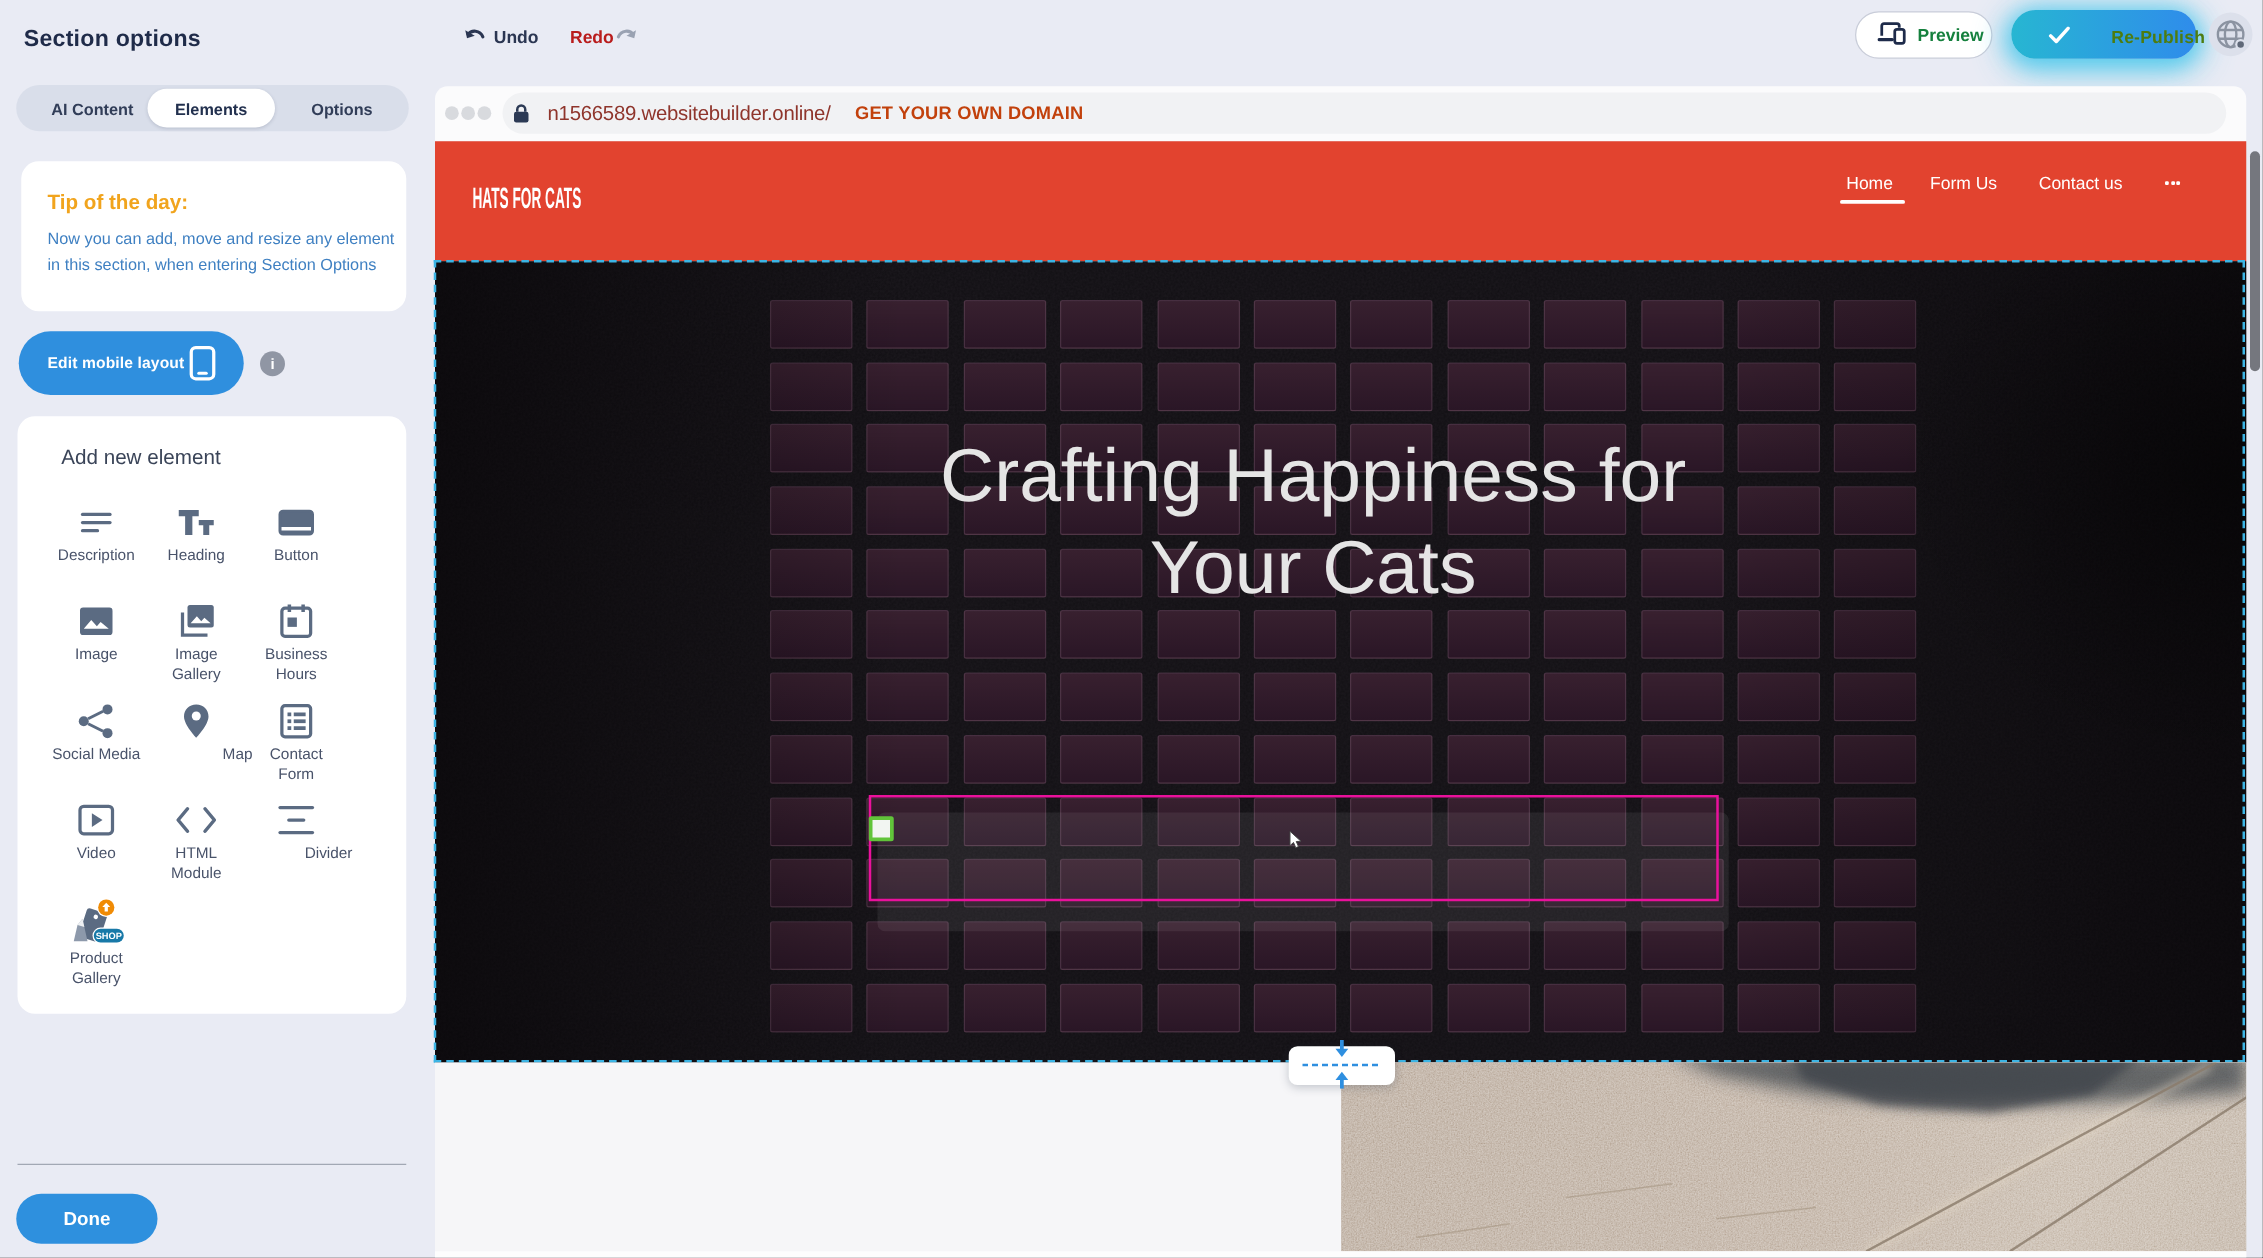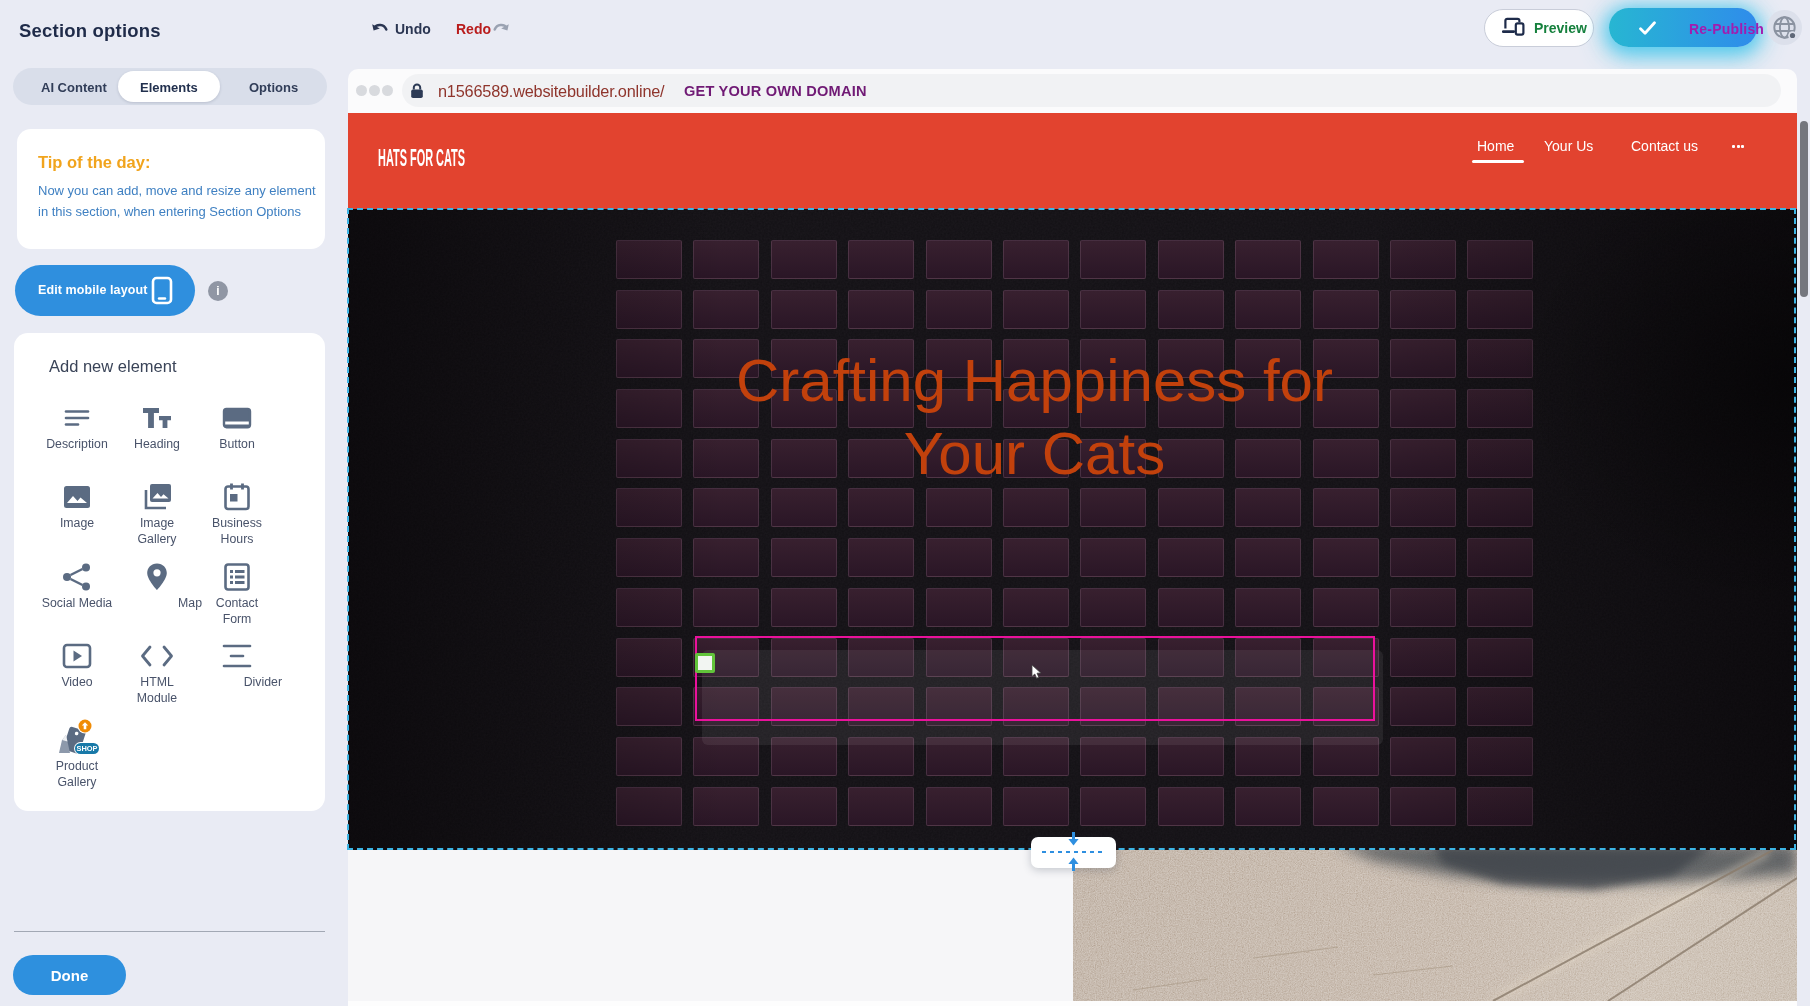--- a/index.html
+++ b/index.html
@@ -25,21 +25,21 @@
  <path d="M3.4 11.5 V3.6 a1.8 1.8 0 0 1 1.8 -1.8 h10.4 a1.8 1.8 0 0 1 1.8 1.8 v1.6" fill="none" stroke="#1e2b4a" stroke-width="2.2"></path>
  <path d="M1.2 14.6 h10.6" fill="none" stroke="#1e2b4a" stroke-width="2.6" stroke-linecap="round"></path>
  <rect x="13.8" y="6.4" width="7.6" height="11.2" rx="1.8" fill="#fff" stroke="#1e2b4a" stroke-width="2.2"></rect>
 </svg>
 <div class="abs" style="left:1534px;top:20px;font-size:14px;font-weight:700;color:#15803d;">Preview</div>
 
 <div class="abs" style="left:1609px;top:8px;width:148px;height:39px;border-radius:20px;background:linear-gradient(90deg,#27b6d2,#2f8ceb);box-shadow:0 3px 18px 3px rgba(64,198,235,.8),0 6px 26px 6px rgba(64,198,235,.45);"></div>
 <svg class="abs" style="left:1638px;top:21px" width="19" height="15" viewBox="0 0 17 14">
  <path d="M2 7.2 L6.2 11.4 L15 1.6" fill="none" stroke="#fff" stroke-width="2.6" stroke-linecap="round" stroke-linejoin="round"></path>
 </svg>
-<div class="abs" style="left:1667px;top:21px;font-size:14px;font-weight:700;color:#a21caf;letter-spacing:.2px;padding-left:22px;">Re-Publish</div>
+<div class="abs" style="left:1667px;top:21px;font-size:14px;font-weight:700;color:#4d7c0f;letter-spacing:.2px;padding-left:22px;">Re-Publish</div>
 
 <div class="abs" style="left:1767px;top:10px;width:35px;height:35px;border-radius:50%;background:#dce0eb;"></div>
 <svg class="abs" style="left:1772px;top:15px" width="25" height="25" viewBox="0 0 25 25">
  <g fill="none" stroke="#8b93a1" stroke-width="1.9">
   <circle cx="12.5" cy="12.5" r="10.2"></circle>
   <ellipse cx="12.5" cy="12.5" rx="4.6" ry="10.2"></ellipse>
   <path d="M2.6 9 h19.8 M2.6 16 h19.8"></path>
  </g>
  <circle cx="20.5" cy="20.5" r="4.3" fill="#dce0eb"></circle>
  <circle cx="20.5" cy="20.5" r="2.6" fill="#5f6878"></circle>
@@ -200,27 +200,27 @@
 <div class="abs" style="left:348px;top:69px;width:1449px;height:44px;background:#fbfbfc;border-radius:10px 10px 0 0;"></div>
 <div class="abs" style="left:356px;top:85px;width:11px;height:11px;border-radius:50%;background:#d8dade;"></div>
 <div class="abs" style="left:369px;top:85px;width:11px;height:11px;border-radius:50%;background:#d8dade;"></div>
 <div class="abs" style="left:382px;top:85px;width:11px;height:11px;border-radius:50%;background:#d8dade;"></div>
 <div class="abs" style="left:402px;top:74px;width:1379px;height:33px;background:#f1f2f4;border-radius:17px;"></div>
 <svg class="abs" style="left:410px;top:83px" width="14" height="16" viewBox="0 0 14 16">
  <rect x="1.2" y="6.4" width="11.6" height="8.6" rx="1.8" fill="#2c3a55"></rect>
  <path d="M3.8 6.4 V4.6 a3.2 3.2 0 0 1 6.4 0 V6.4" fill="none" stroke="#2c3a55" stroke-width="2"></path>
 </svg>
 <div class="abs" style="left:438px;top:82px;font-size:16.3px;color:#8f352c;letter-spacing:-.2px;">n1566589.websitebuilder.online/</div>
-<div class="abs" style="left:684px;top:83px;font-size:14.6px;font-weight:700;color:#701a75;letter-spacing:.2px;">GET YOUR OWN DOMAIN</div>
+<div class="abs" style="left:684px;top:83px;font-size:14.6px;font-weight:700;color:#c2410c;letter-spacing:.2px;">GET YOUR OWN DOMAIN</div>
 
 <div class="abs" style="left:348px;top:113px;width:1449px;height:96px;background:#e2432f;"></div>
 <div class="abs" style="left:378px;top:144.5px;font-size:23.5px;font-weight:700;color:#fff;transform:scaleX(.465);transform-origin:left top;letter-spacing:0;">HATS FOR CATS</div>
 <div class="abs" style="left:1477px;top:138px;font-size:14px;color:#fff;">Home</div>
 <div class="abs" style="left:1472px;top:160px;width:52px;height:3px;background:#fff;border-radius:2px;"></div>
-<div class="abs" style="left:1544px;top:138px;font-size:14px;color:#fff;">Your Us</div>
+<div class="abs" style="left:1544px;top:138px;font-size:14px;color:#fff;">Form Us</div>
 <div class="abs" style="left:1631px;top:138px;font-size:14px;color:#fff;">Contact us</div>
 <div class="abs" style="left:1732px;top:145px;width:12px;height:3.2px;display:flex;justify-content:space-between;">
     <span style="width:3px;background:#fff;border-radius:1px;"></span>
     <span style="width:3px;background:#fff;border-radius:1px;"></span>
     <span style="width:3px;background:#fff;border-radius:1px;"></span>
   </div>
 <div class="abs" style="left:348px;top:209px;width:1449px;height:641px;background:#121014;overflow:hidden;">
 <svg width="1449" height="641" style="position:absolute;left:0;top:0;opacity:.06">
       <filter id="n1">
         <feTurbulence type="fractalNoise" baseFrequency="0.55" numOctaves="2"></feTurbulence>
@@ -369,21 +369,21 @@
       <i></i>
       <i></i>
       <i></i>
       <i></i>
       <i></i>
       <i></i>
       <i></i>
     </div>
 <div style="position:absolute;left:0;top:0;width:1449px;height:641px;background:linear-gradient(90deg,rgba(5,3,5,.55) 0,rgba(5,3,5,.25) 14%,rgba(0,0,0,0) 26%,rgba(0,0,0,0) 70%,rgba(5,3,5,.30) 87%,rgba(5,3,5,.55) 100%);"></div>
 <div style="position:absolute;left:1170px;top:-60px;width:520px;height:460px;background:radial-gradient(closest-side,rgba(0,0,0,.45),rgba(0,0,0,0));"></div>
-<div style="position:absolute;left:0px;top:134.5px;width:1373px;text-align:center;color:#c2410c;font-size:60px;line-height:73px;font-weight:400;">Crafting Happiness for<br>Your Cats</div>
+<div style="position:absolute;left:16px;top:134.5px;width:1373px;text-align:center;color:#e5e5e5;font-size:60px;line-height:73px;font-weight:400;">Crafting Happiness for<br>Your Cats</div>
 <div style="position:absolute;left:354px;top:441px;width:681px;height:95px;background:rgba(255,255,255,.07);border-radius:6px;"></div>
 <div style="position:absolute;left:347px;top:427px;width:676px;height:81px;border:2px solid #ea119c;"></div>
 <div style="position:absolute;left:347px;top:444px;width:14px;height:14px;background:#f2f5f2;border:3px solid #61c43a;border-radius:2px;"></div>
 <svg style="position:absolute;left:683px;top:455px" width="12" height="16" viewBox="0 0 12 16">
       <path d="M1 1 L1 12.5 L3.8 10 L5.6 14.2 L7.8 13.2 L6 9.2 L9.8 9 Z" fill="#fff" stroke="#444" stroke-width=".8"></path>
     </svg>
 </div>
 <div class="abs" style="left:347px;top:208px;width:1449px;height:642px;box-sizing:border-box;border:2px dashed #3cb4e4;pointer-events:none;"></div>
 <style>
 .abs i{background:linear-gradient(180deg,#38202f 0%,#2a1626 100%);border:1px solid rgba(130,100,120,.32);border-radius:2px;}

